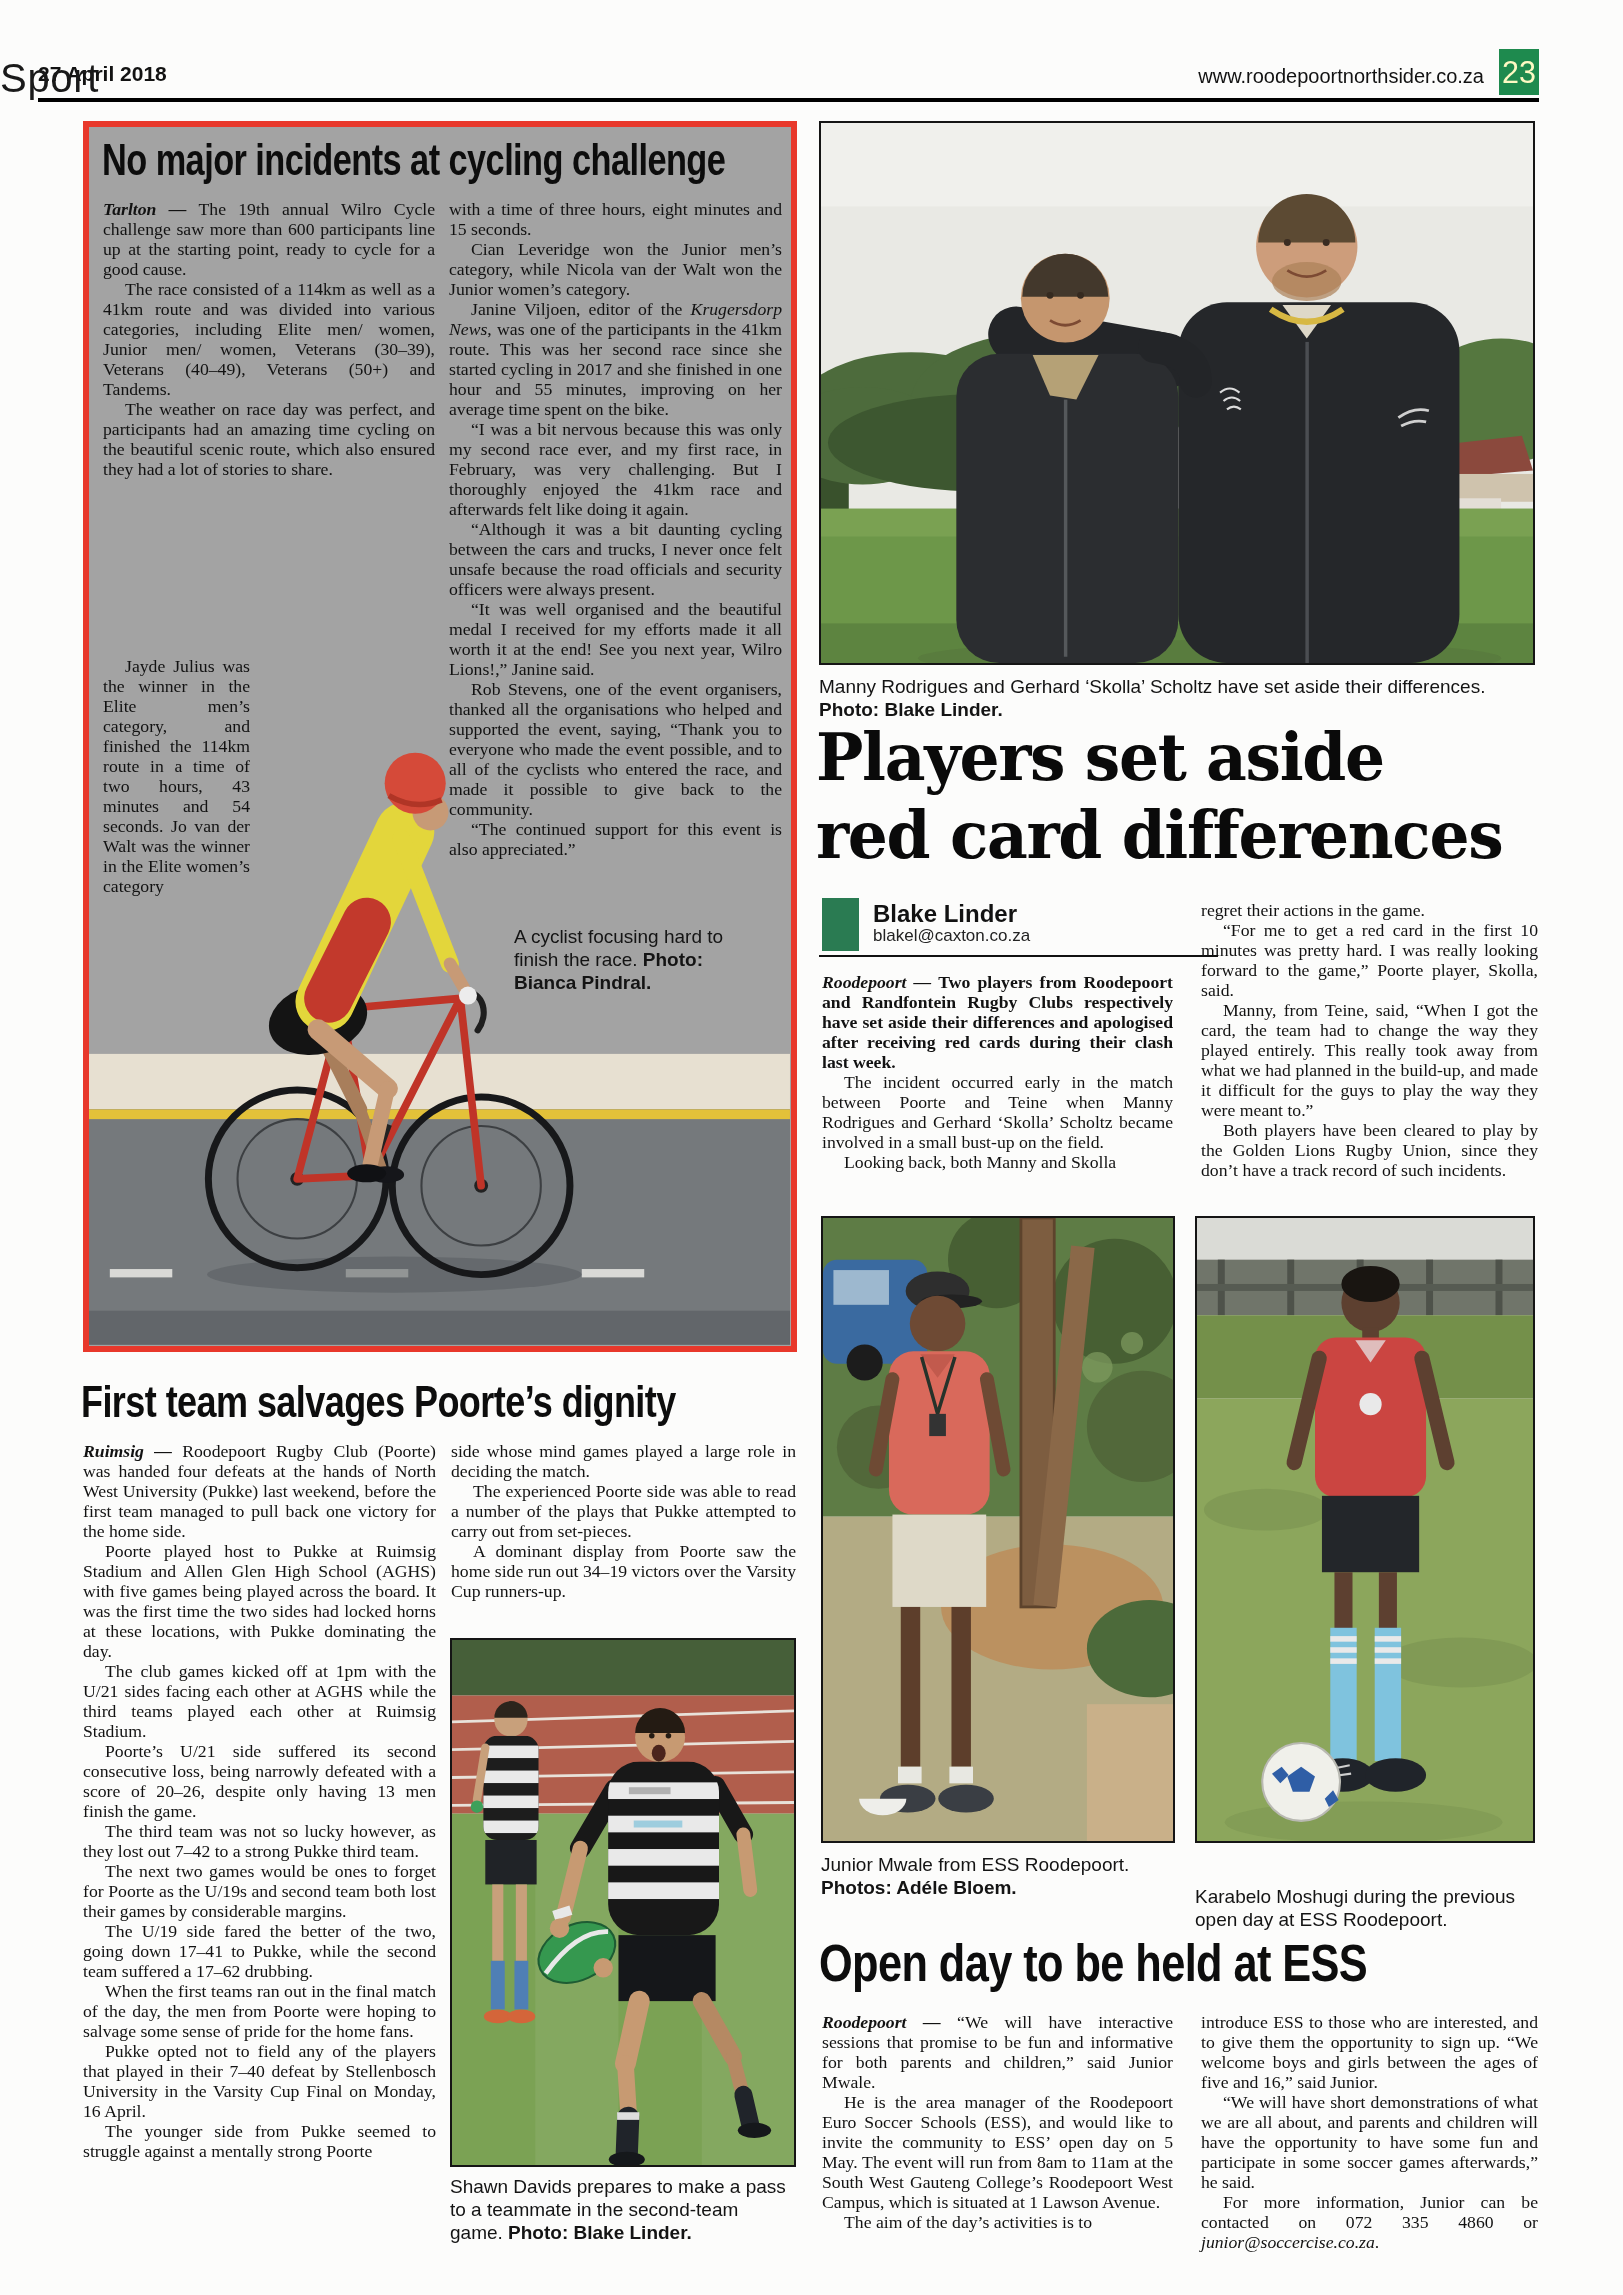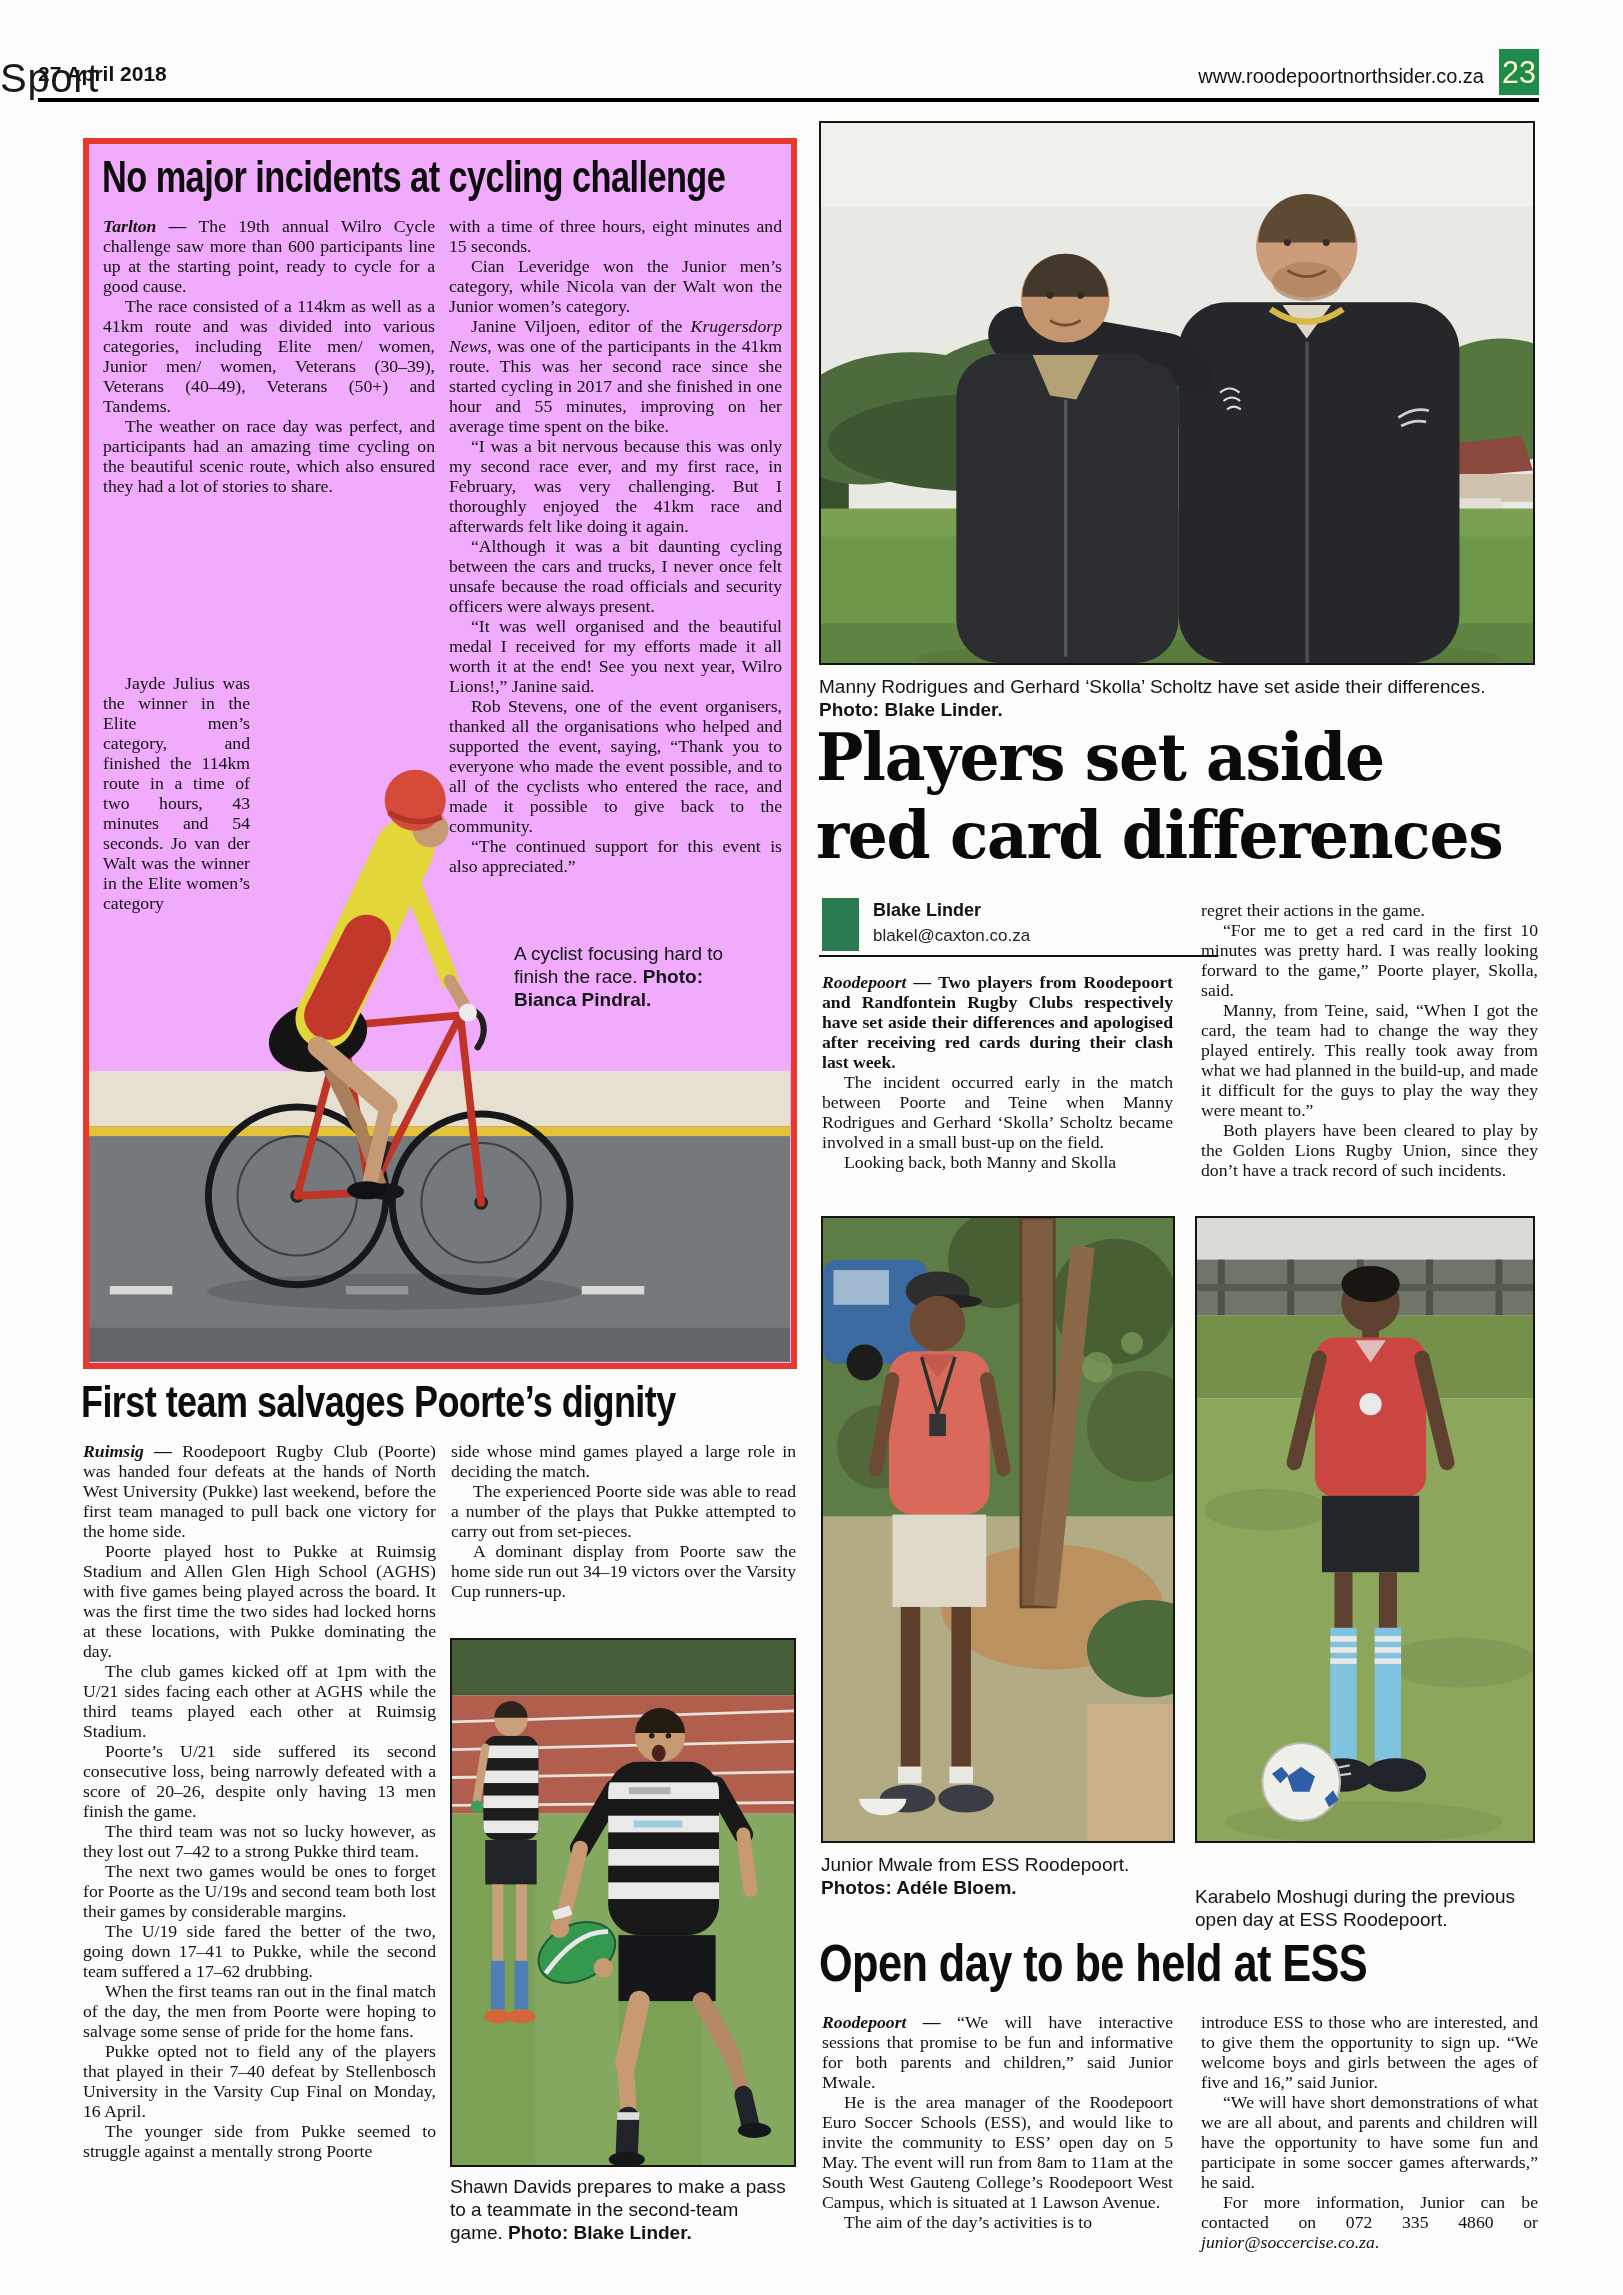--- a/index.html
+++ b/index.html
@@ -24,36 +24,36 @@
         display:inline-block;transform-origin:0 0;color:#0a0a0a;letter-spacing:-1.4px;}
   
   #hdr-date{left:38px;top:62px;font-size:21px;font-weight:bold;font-family:"Liberation Sans",sans-serif;}
   #hdr-sport{left:0;width:1624px;top:56px;text-align:left;font-size:40px;color:#1a1a1a;
              font-family:"Liberation Sans",sans-serif;letter-spacing:0.7px;}
   #hdr-site{right:140px;top:65px;font-size:20px;font-family:"Liberation Sans",sans-serif;}
   #hdr-pageno{left:1499px;top:49px;width:40px;height:46px;color:#fef9c3;font-size:30.5px;font-weight:normal;
               text-align:center;line-height:46px;font-family:"Liberation Sans",sans-serif;}
   #hdr-rule{left:38px;top:98px;width:1501px;height:3.5px;background:#000;}
   
-  #cyc-box{left:83px;top:138px;width:714px;height:1231px;border:6.2px solid #e8382b;box-sizing:border-box;background:#f0abfc;}
+  #cyc-box{left:83px;top:121px;width:714px;height:1231px;border:6.2px solid #e8382b;box-sizing:border-box;background:#a3a3a3;}
   #cyc-head{left:12.5px;top:8.3px;height:58px;}
   #cyc-head .cond{font-size:44px;transform:scaleX(0.78);}
   #cyc-col1{left:14px;top:72px;width:332px;}
   #cyc-col1b{left:14px;top:529px;width:147px;}
   #cyc-col2{left:360px;top:72px;width:333px;}
   #cyc-scene{left:0;top:448px;width:701px;height:770px;}
   #cyc-cap{left:425px;top:798px;width:233px;}
   
   #pl-photo{left:819px;top:121px;width:716px;height:544px;}
   #pl-cap{left:819px;top:675px;width:716px;}
   #pl-head{left:816px;top:718px;}
   #pl-head .line{height:78px;}
   #pl-head .serifhead{font-size:65px;line-height:78px;transform:scaleX(0.97);}
   #pl-by-sq{left:822px;top:898px;width:37px;height:53px;}
-  #pl-by-name{left:873px;top:900px;font-size:18px;font-weight:bold;font-family:"Liberation Sans",sans-serif;}
+  #pl-by-name{left:873px;top:900px;font-size:24px;font-weight:bold;font-family:"Liberation Sans",sans-serif;}
   #pl-by-email{left:873px;top:926px;font-size:17px;color:#232323;font-family:"Liberation Sans",sans-serif;}
   #pl-rule{left:819px;top:955px;width:399px;height:2.1px;background:#111;}
   #pl-colA{left:822px;top:972px;width:351px;}
   #pl-colB{left:1201px;top:900px;width:337px;}
   
   #po-head{left:81px;top:1376px;height:60px;}
   #po-head .cond{font-size:45px;transform:scaleX(0.80);}
   #po-colA{left:83px;top:1441px;width:353px;}
   #po-colB{left:451px;top:1441px;width:345px;}
   #po-photo{left:450px;top:1638px;width:346px;height:529px;}

